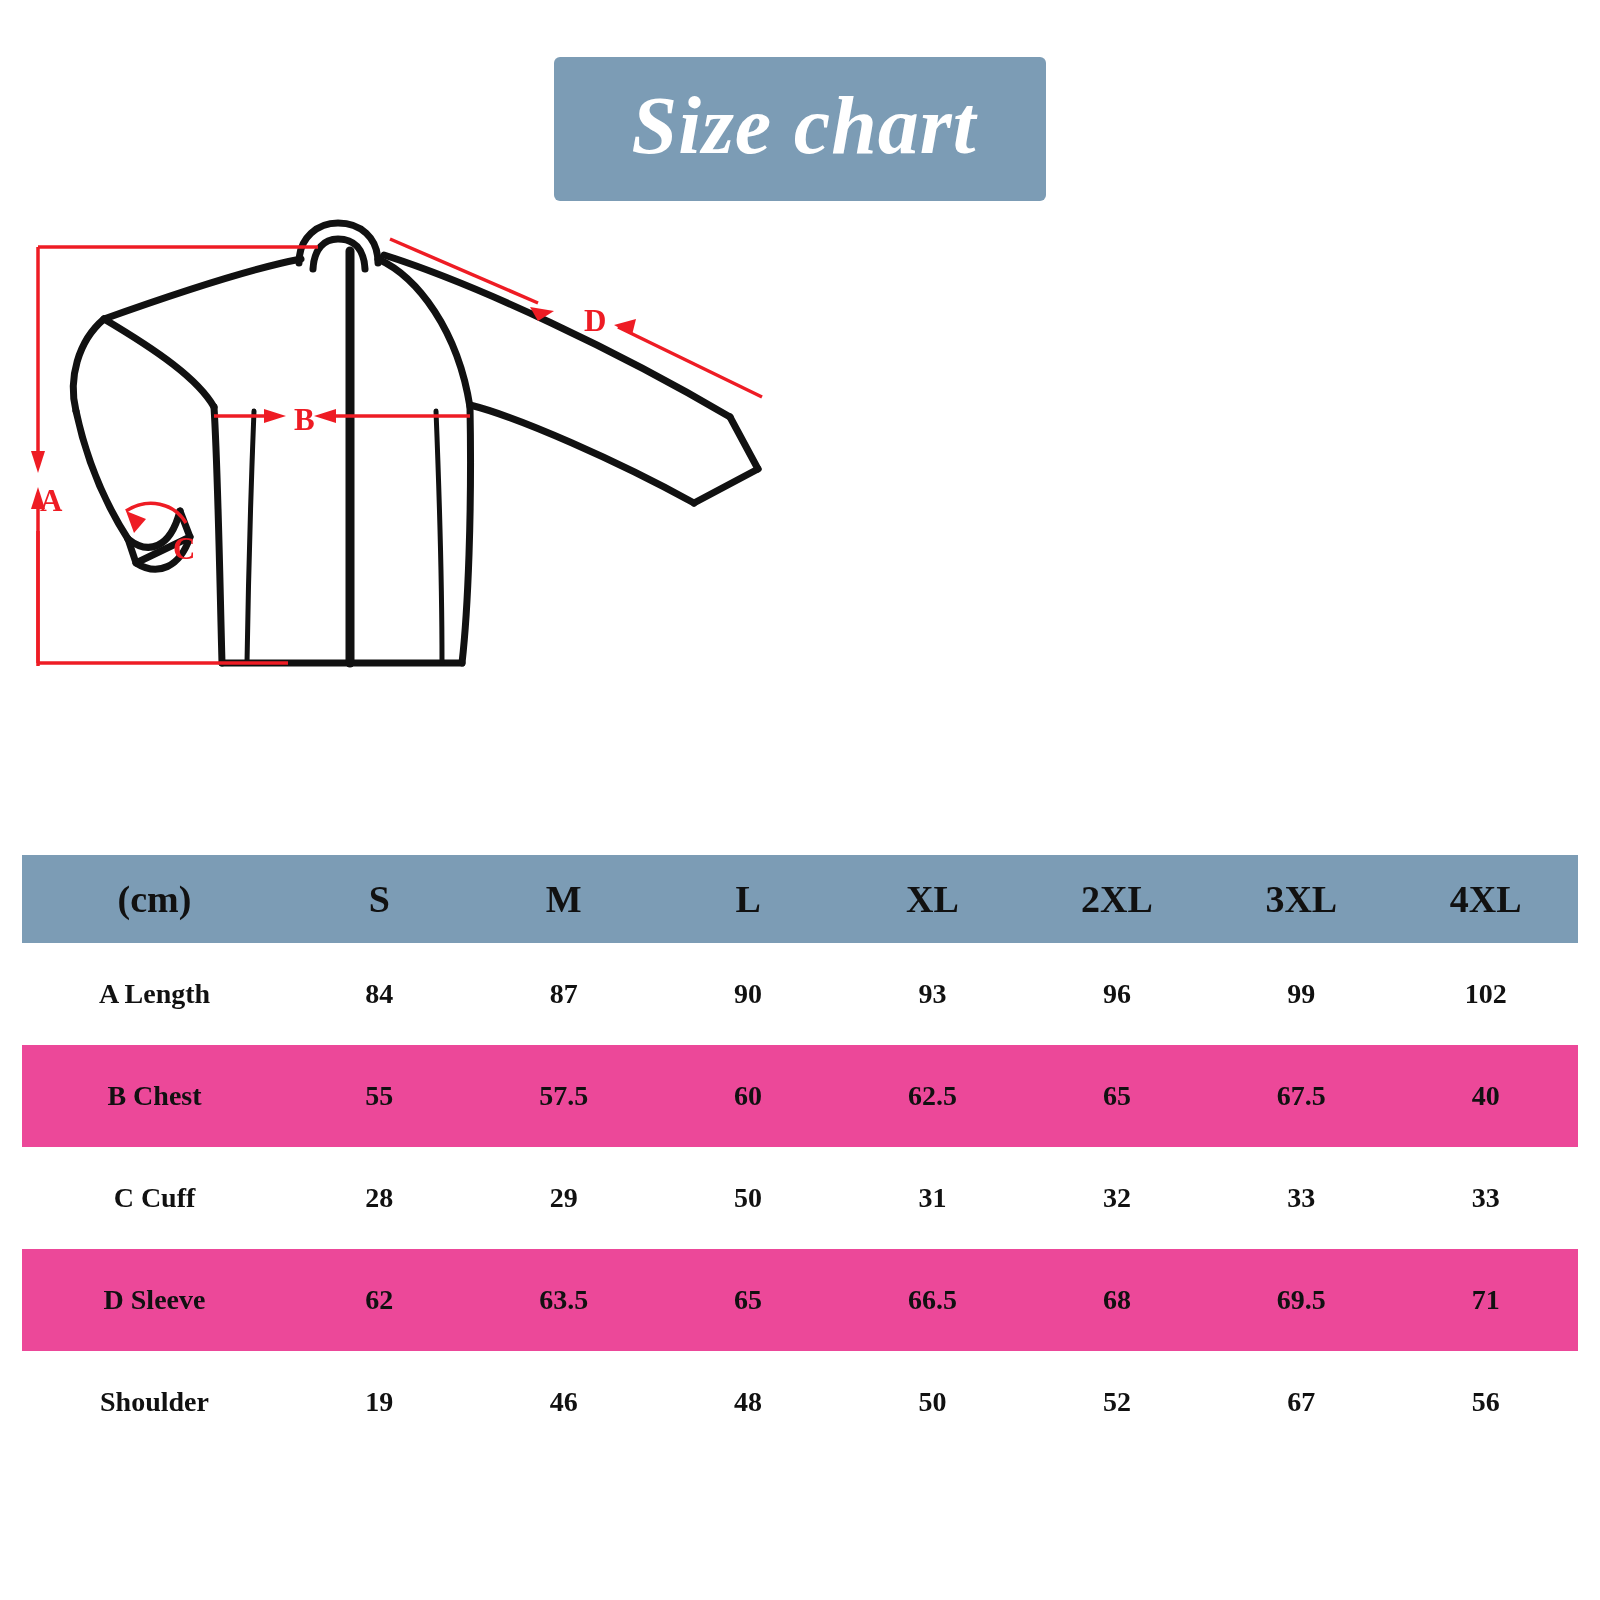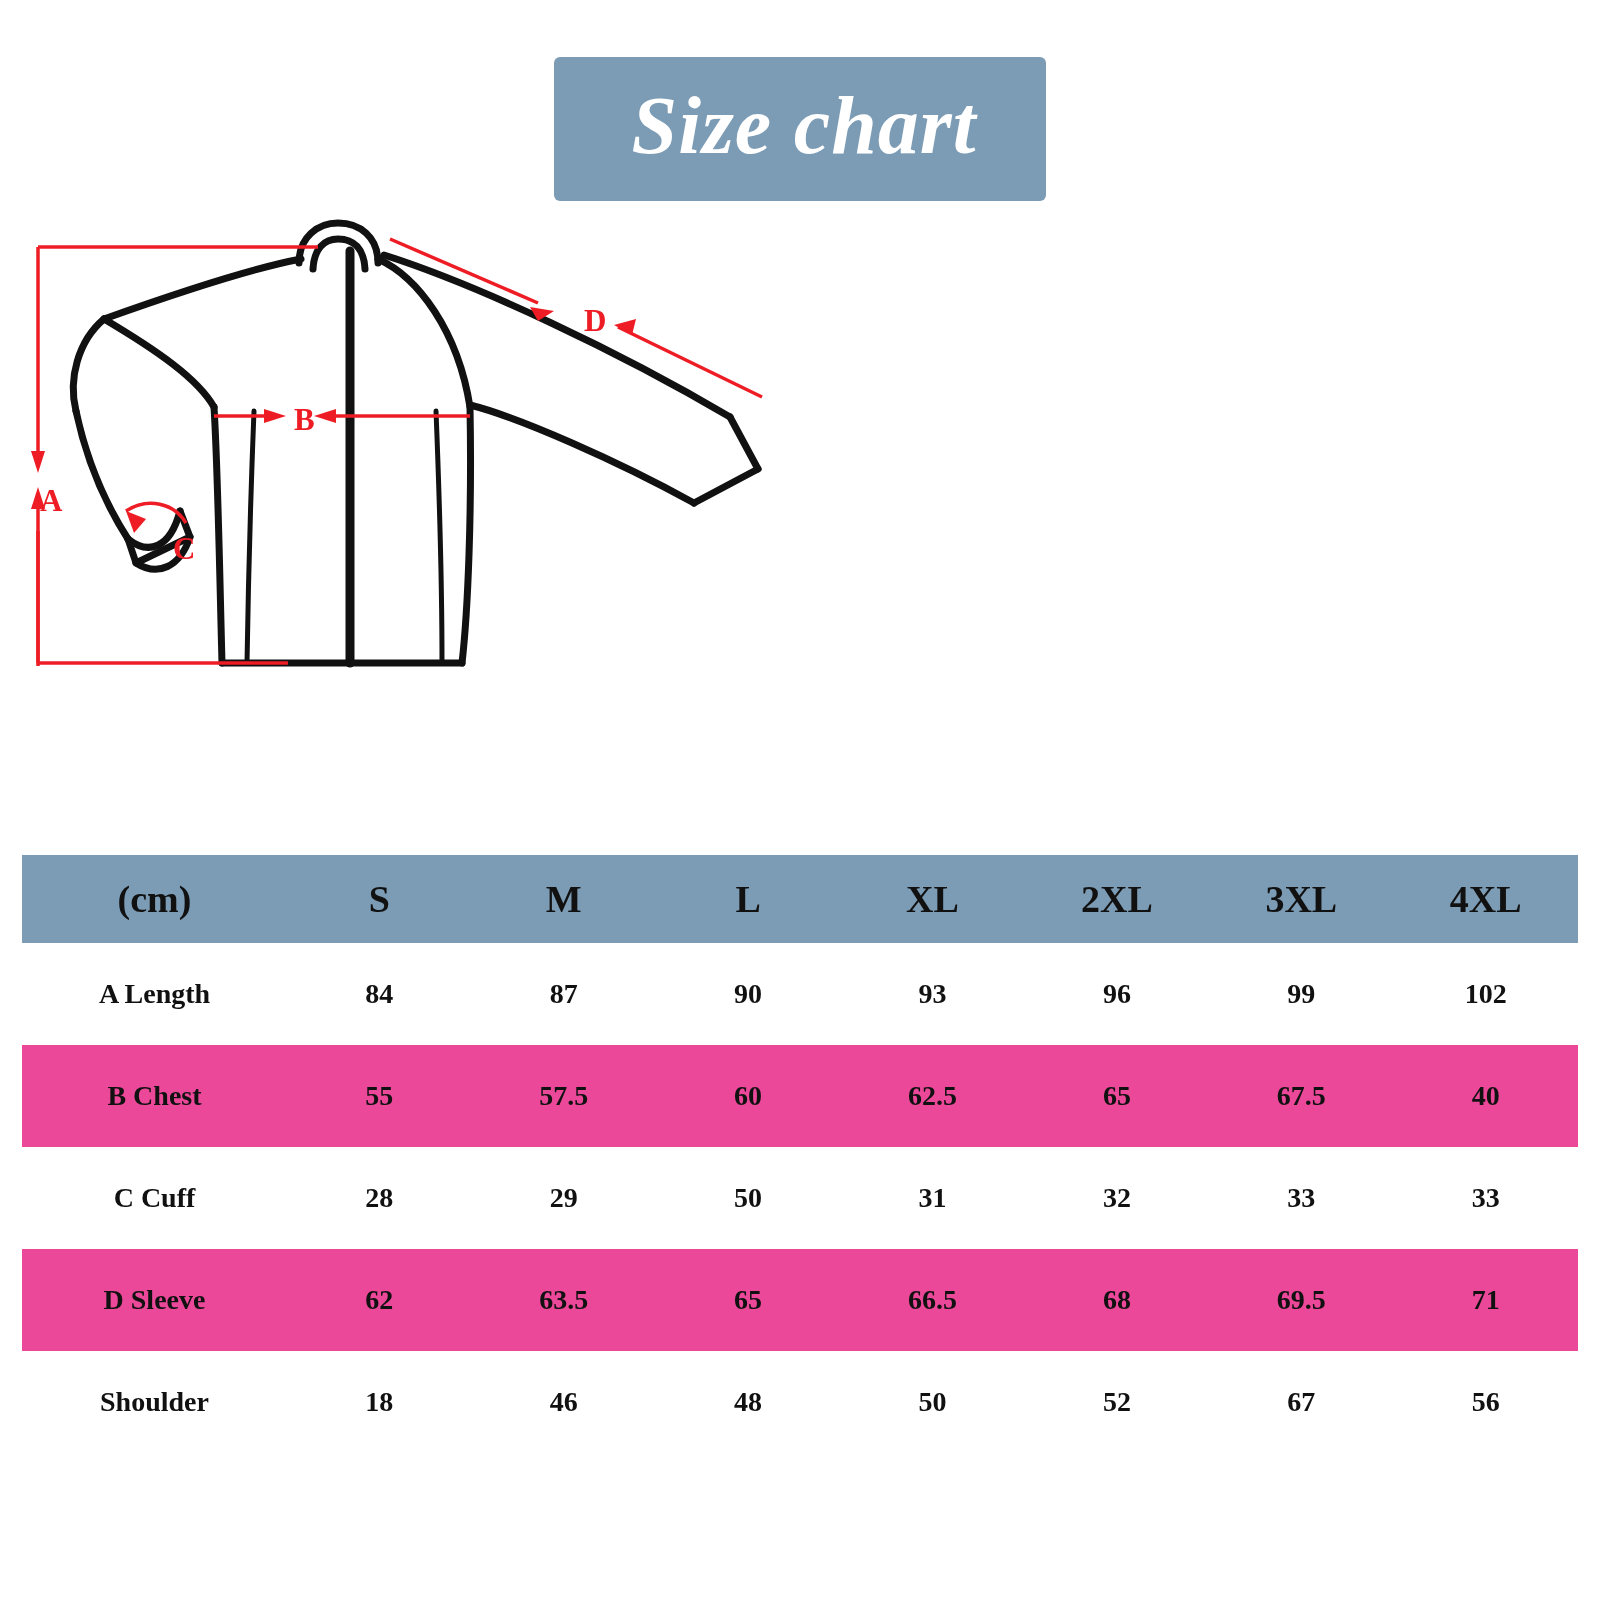--- a/index.html
+++ b/index.html
@@ -233,21 +233,21 @@
         <td>62</td>
         <td>63.5</td>
         <td>65</td>
         <td>66.5</td>
         <td>68</td>
         <td>69.5</td>
         <td>71</td>
       </tr>
       <tr class="plain">
         <td>Shoulder</td>
-        <td>18</td>
+        <td>19</td>
         <td>46</td>
         <td>48</td>
         <td>50</td>
         <td>52</td>
         <td>67</td>
         <td>56</td>
       </tr>
     </tbody>
   </table>
 </div>

